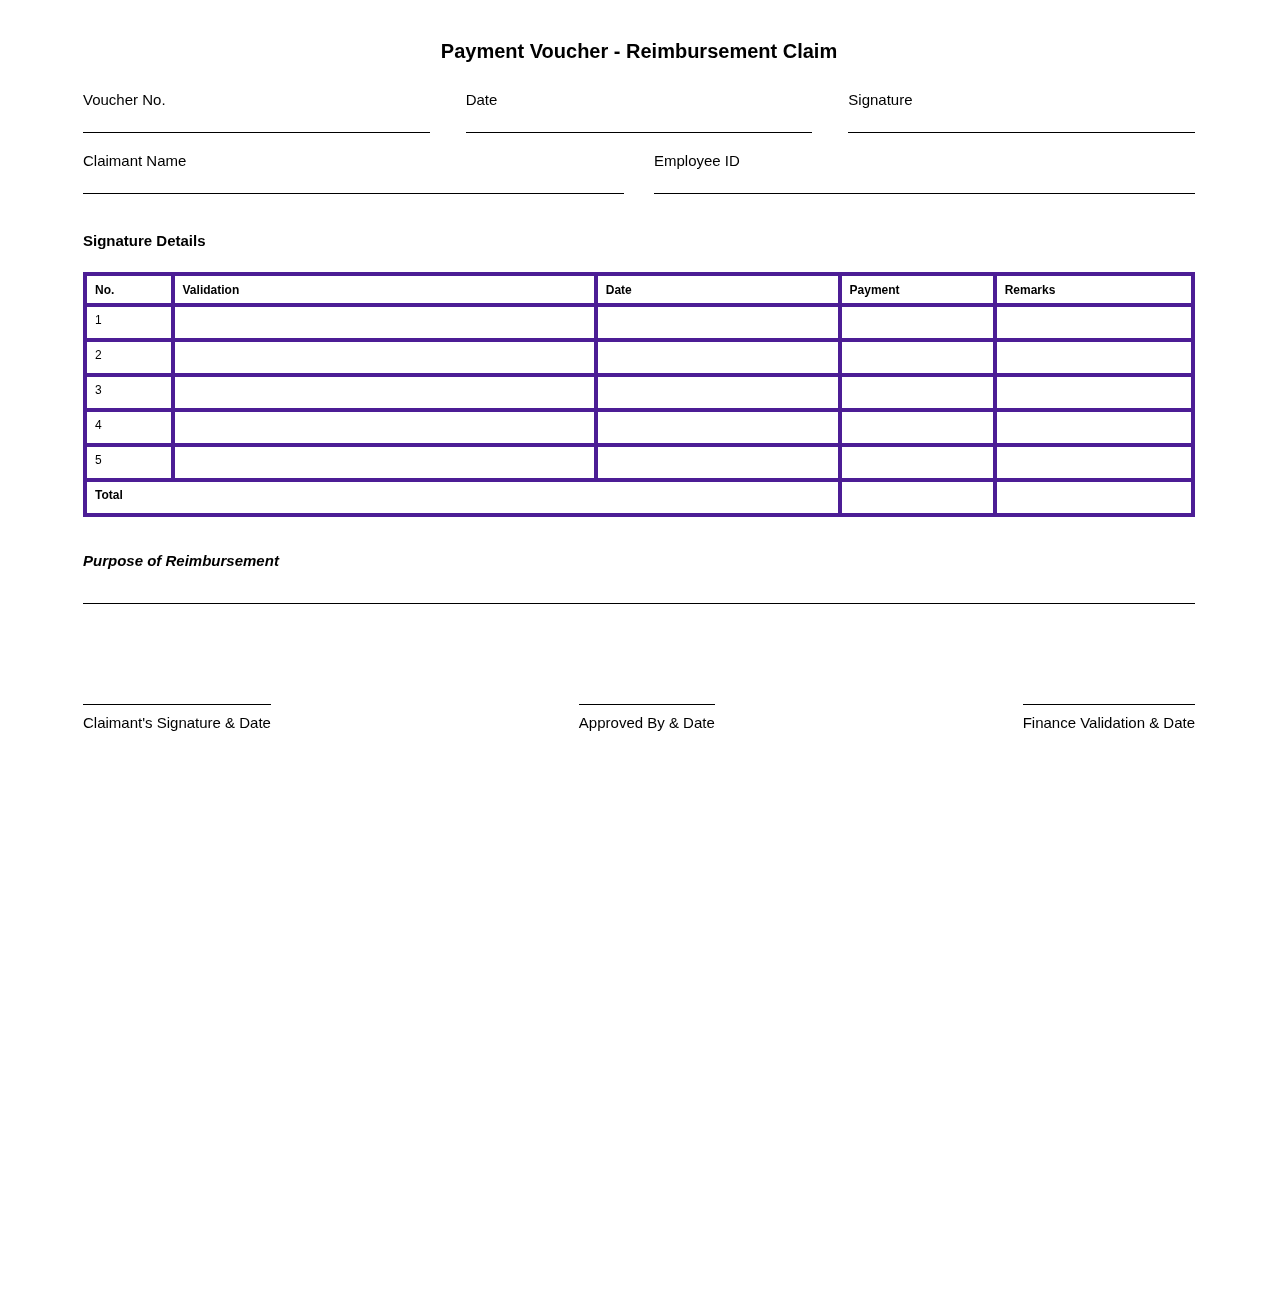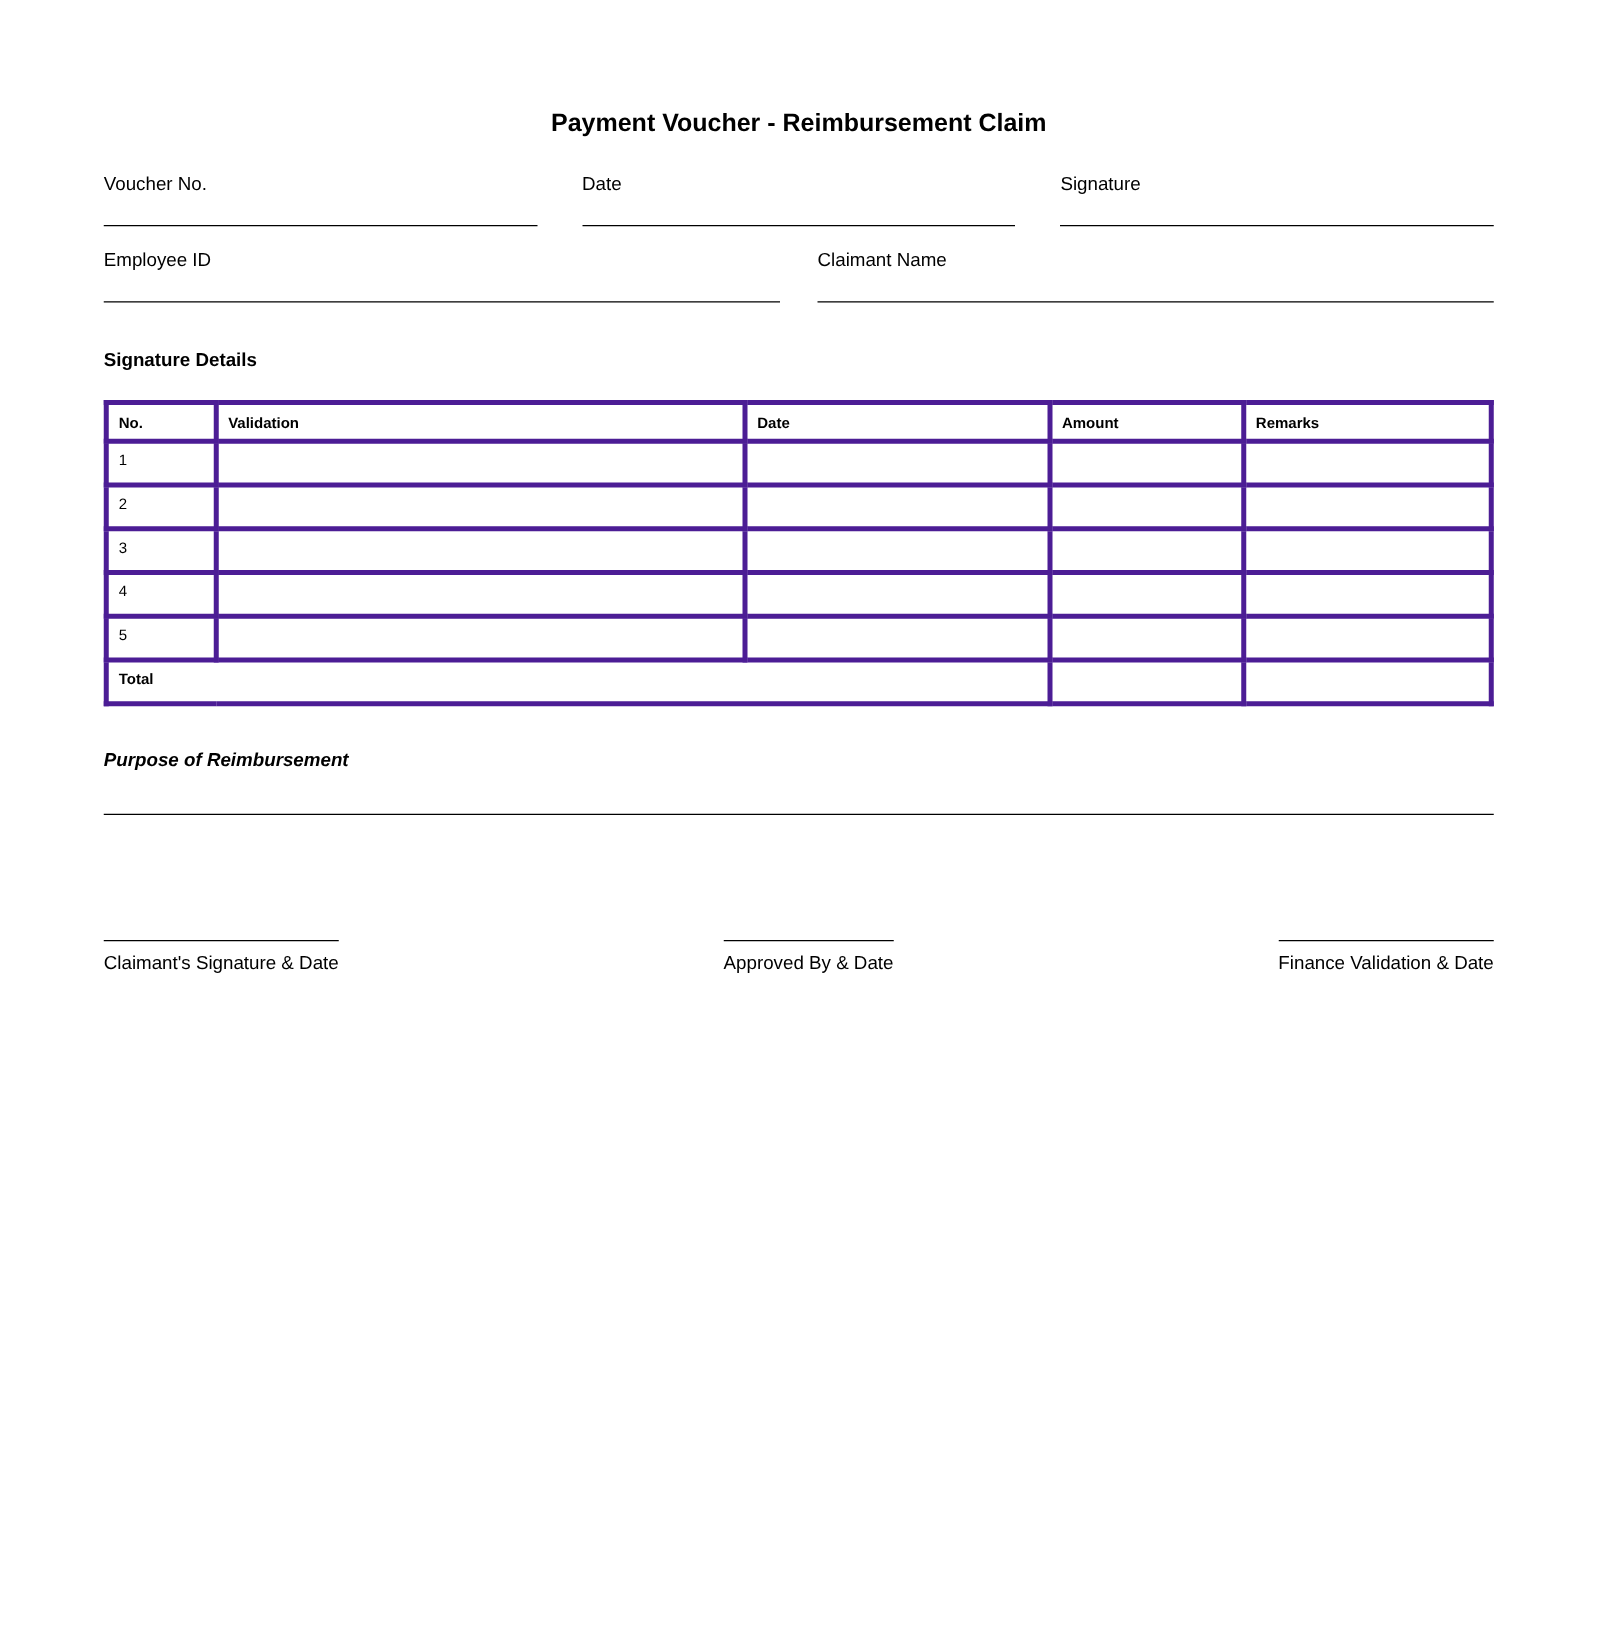--- a/index.html
+++ b/index.html
@@ -7,21 +7,21 @@
   body {
     font-family: "Liberation Sans", "DejaVu Sans", sans-serif;
     color: #000000;
     font-size: 15px;
   }
   .page {
     width: 1278px;
     height: 1300px;
     margin: 0 auto;
     background: #ffffff;
-    padding: 88px 83px 0 83px;
+    padding: 40px 83px 0 83px;
     position: relative;
   }
   .title {
     text-align: center;
     font-size: 20px;
     font-weight: bold;
     margin-bottom: 28px;
   }
   .fields-row {
     display: grid;
@@ -104,45 +104,45 @@
       <div class="field-line"></div>
     </div>
     <div class="field">
       <div class="field-label">Signature</div>
       <div class="field-line"></div>
     </div>
   </div>
 
   <div class="fields-row cols-2">
     <div class="field">
+      <div class="field-label">Claimant Name</div>
+      <div class="field-line"></div>
+    </div>
+    <div class="field">
       <div class="field-label">Employee ID</div>
-      <div class="field-line"></div>
-    </div>
-    <div class="field">
-      <div class="field-label">Claimant Name</div>
       <div class="field-line"></div>
     </div>
   </div>
 
   <div class="section-title expenses-title">Signature Details</div>
 
   <table class="expenses">
     <colgroup>
       <col style="width:7.9%">
       <col style="width:38.2%">
       <col style="width:22.0%">
       <col style="width:14.0%">
       <col style="width:17.9%">
     </colgroup>
     <thead>
       <tr>
         <th>No.</th>
         <th>Validation</th>
         <th>Date</th>
-        <th>Amount</th>
+        <th>Payment</th>
         <th>Remarks</th>
       </tr>
     </thead>
     <tbody>
       <tr>
         <td>1</td>
         <td></td>
         <td></td>
         <td></td>
         <td></td>

